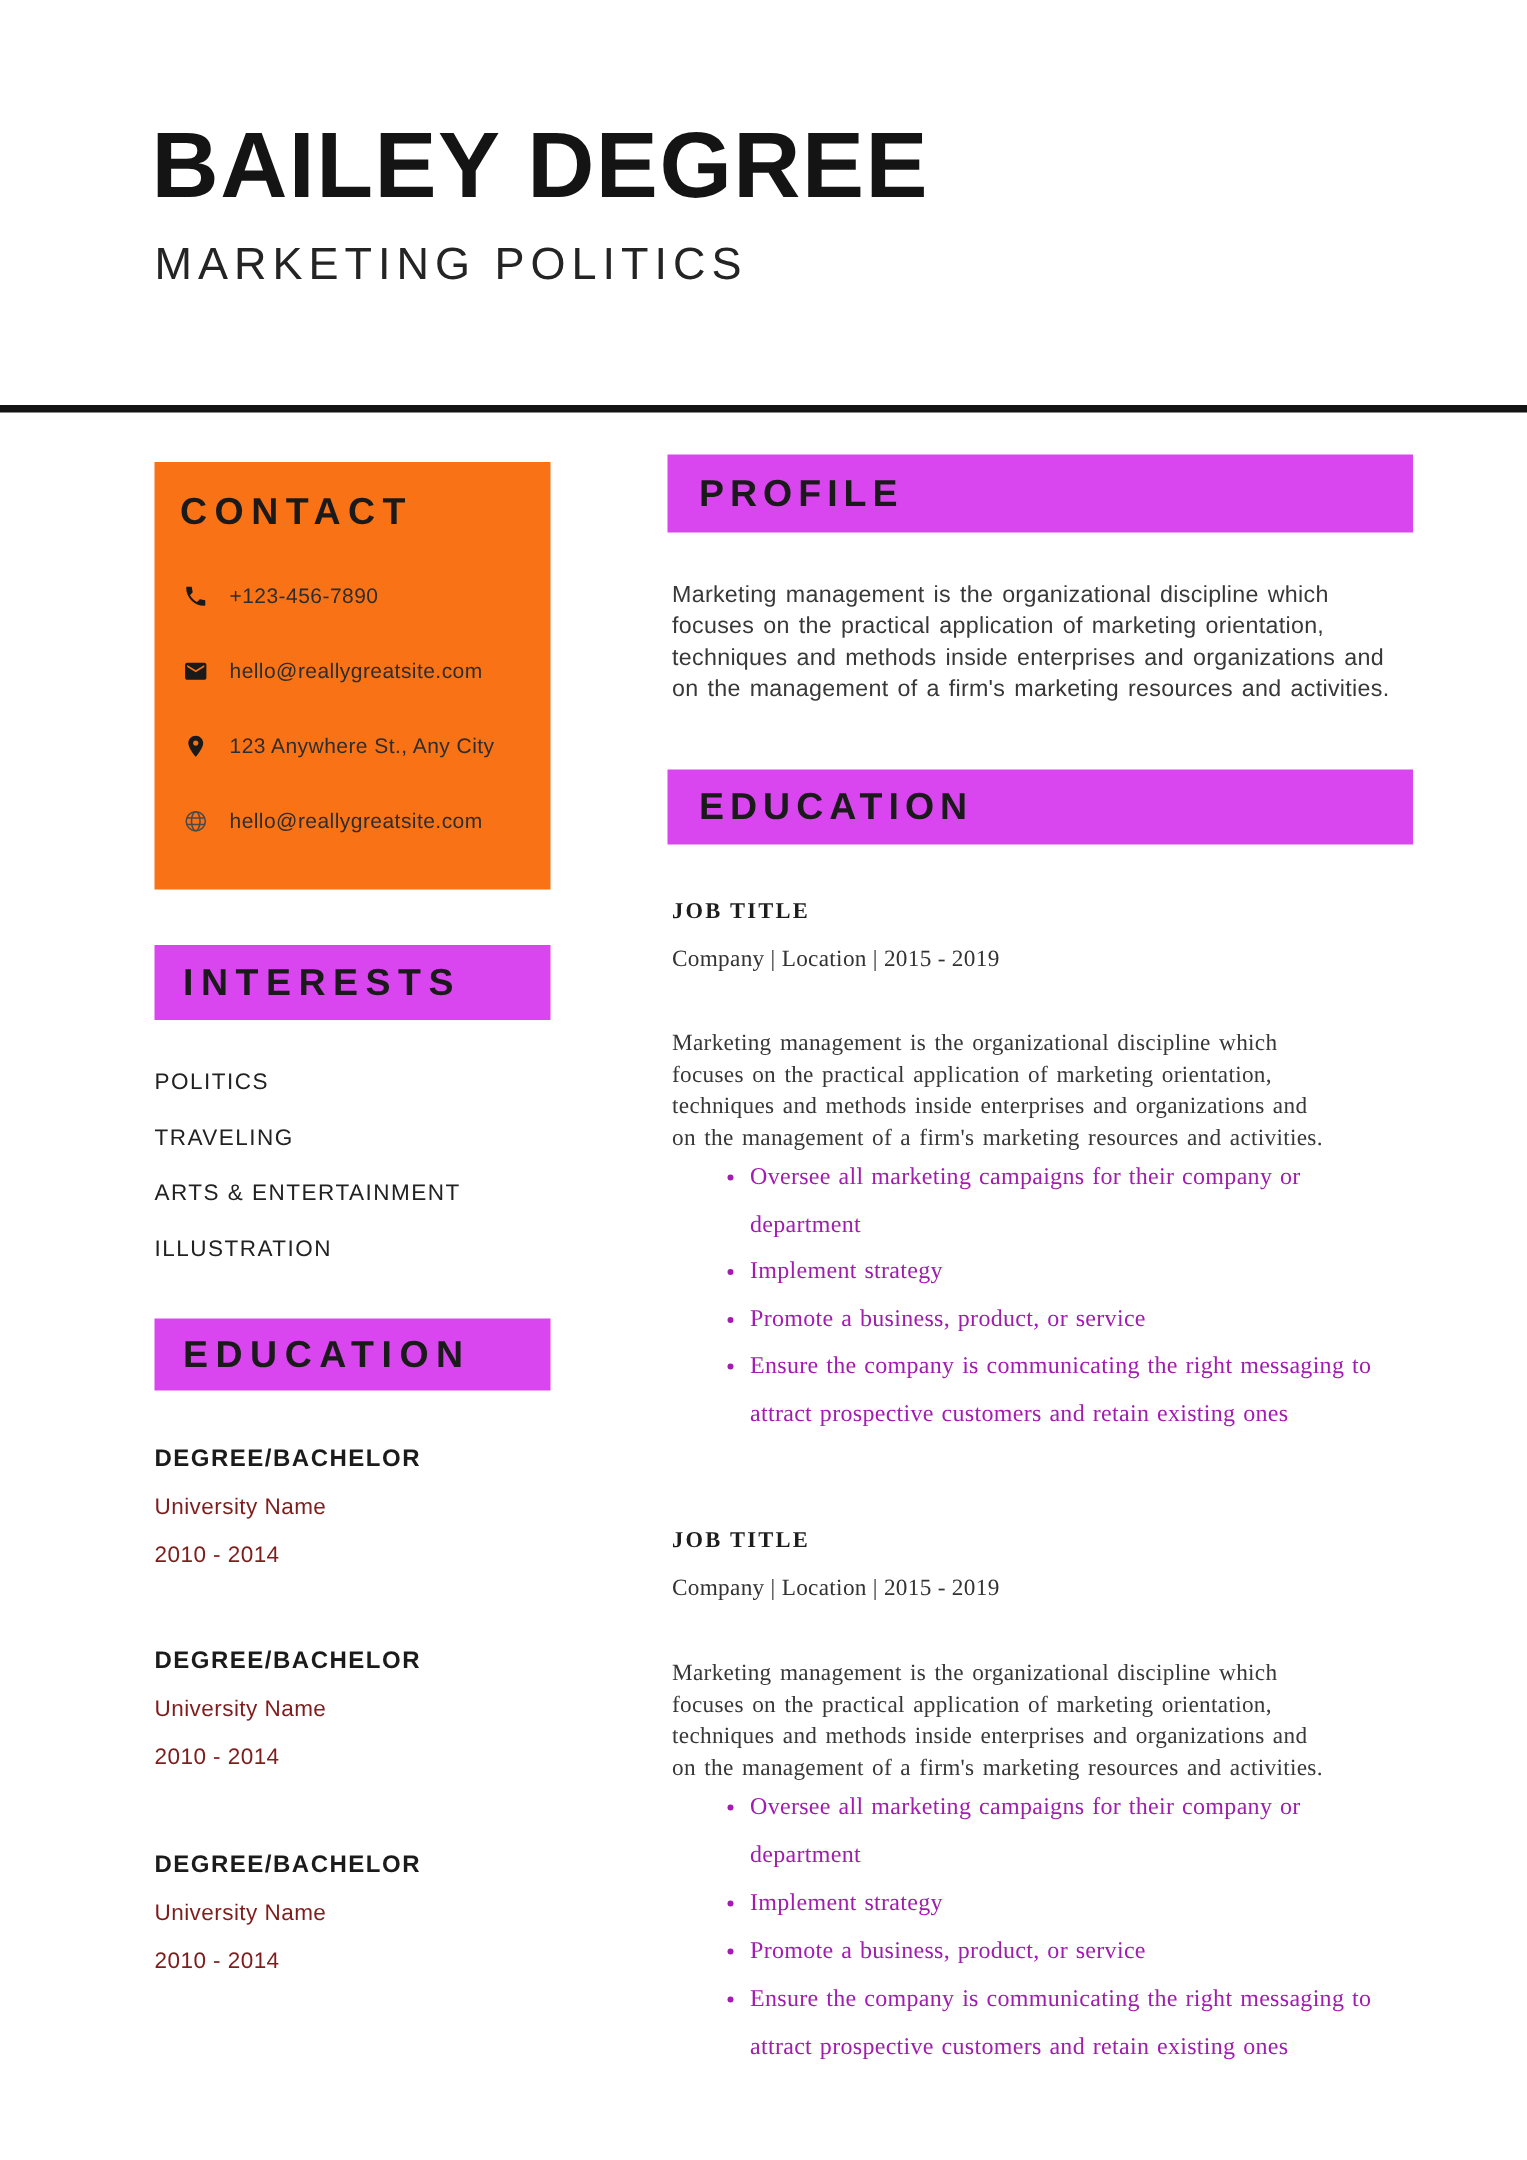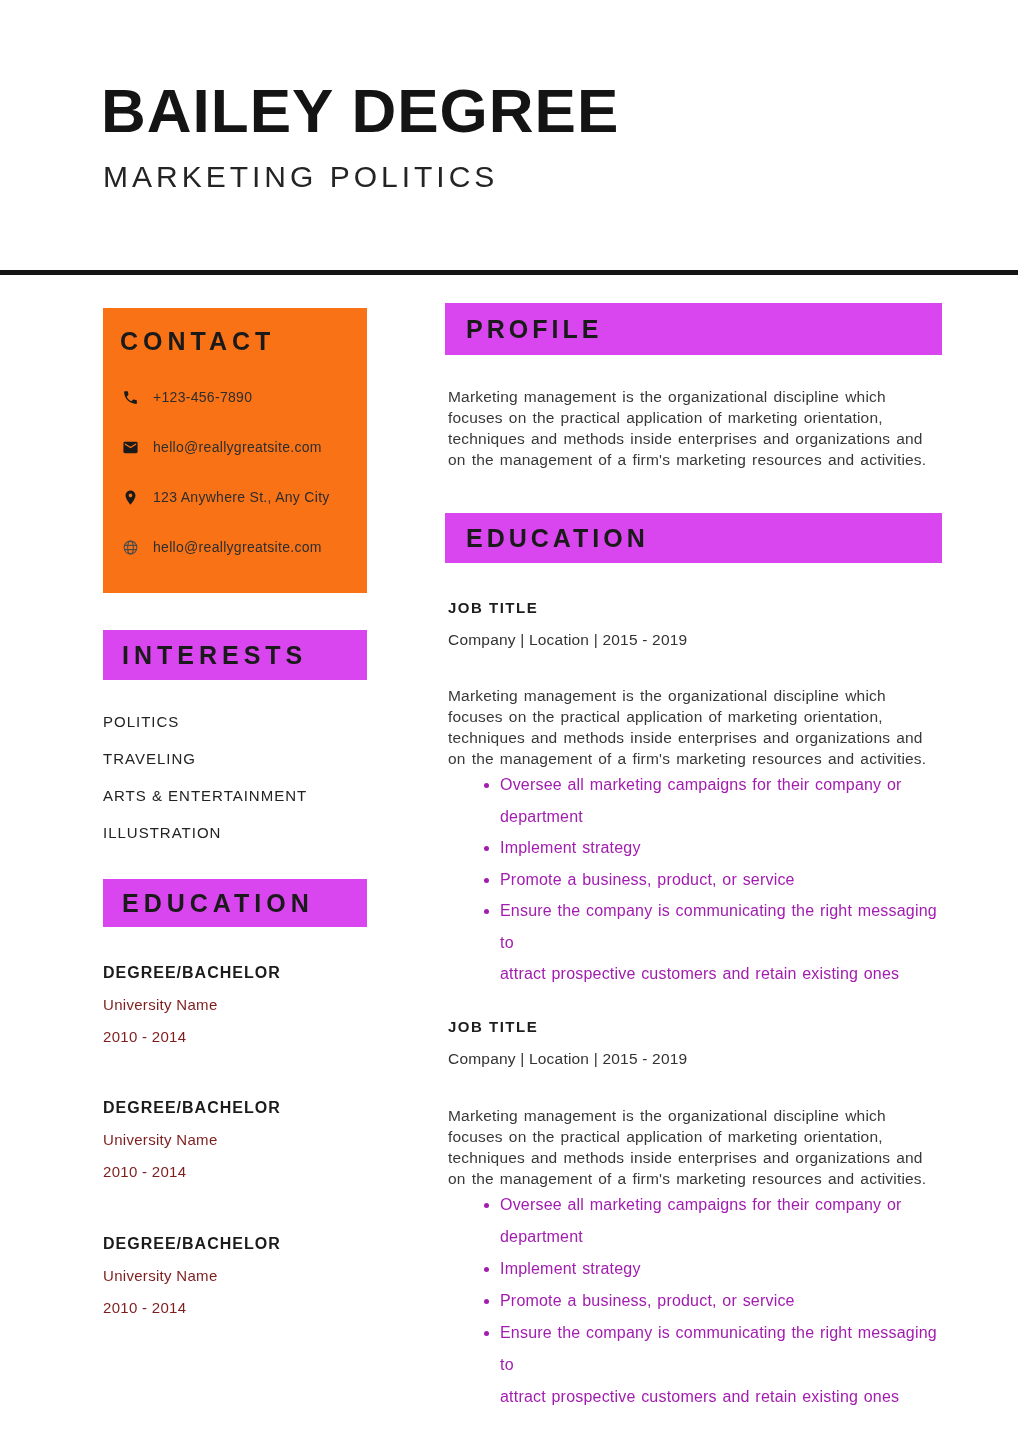--- a/index.html
+++ b/index.html
@@ -56,21 +56,21 @@
 
   
   .profile-bar { top:303px; height:52px; }
   .profile-text {
     position:absolute; left:448px; top:386px; width:500px;
     font-size:15.5px; line-height:21px; color:#383838;
     white-space:pre-line; word-spacing:1.5px; letter-spacing:0.2px;
   }
   .experience-bar { top:513px; height:50px; }
 
-  .job { position:absolute; left:448px; width:500px; }
+  .job { position:absolute; left:448px; width:500px;font-family:Liberation Serif, serif; }
   .job.j0 { top:599px; } .job.j1 { top:1018px; }
   .job-title { font-size:15px; font-weight:700; letter-spacing:1.5px; color:#1d1d1d; line-height:18px; }
   .job-meta { margin-top:13px; font-size:15.5px; color:#333333; line-height:19px; letter-spacing:0.2px; }
   .job-desc {
     margin-top:36px; font-size:15.5px; line-height:21px; color:#383838;
     white-space:pre-line; word-spacing:1.5px; letter-spacing:0.2px;
   }
   .job.j1 .job-desc { margin-top:37px; }
   .job-bullets { margin-top:0; padding-left:52px; }
   .job-bullets li {

